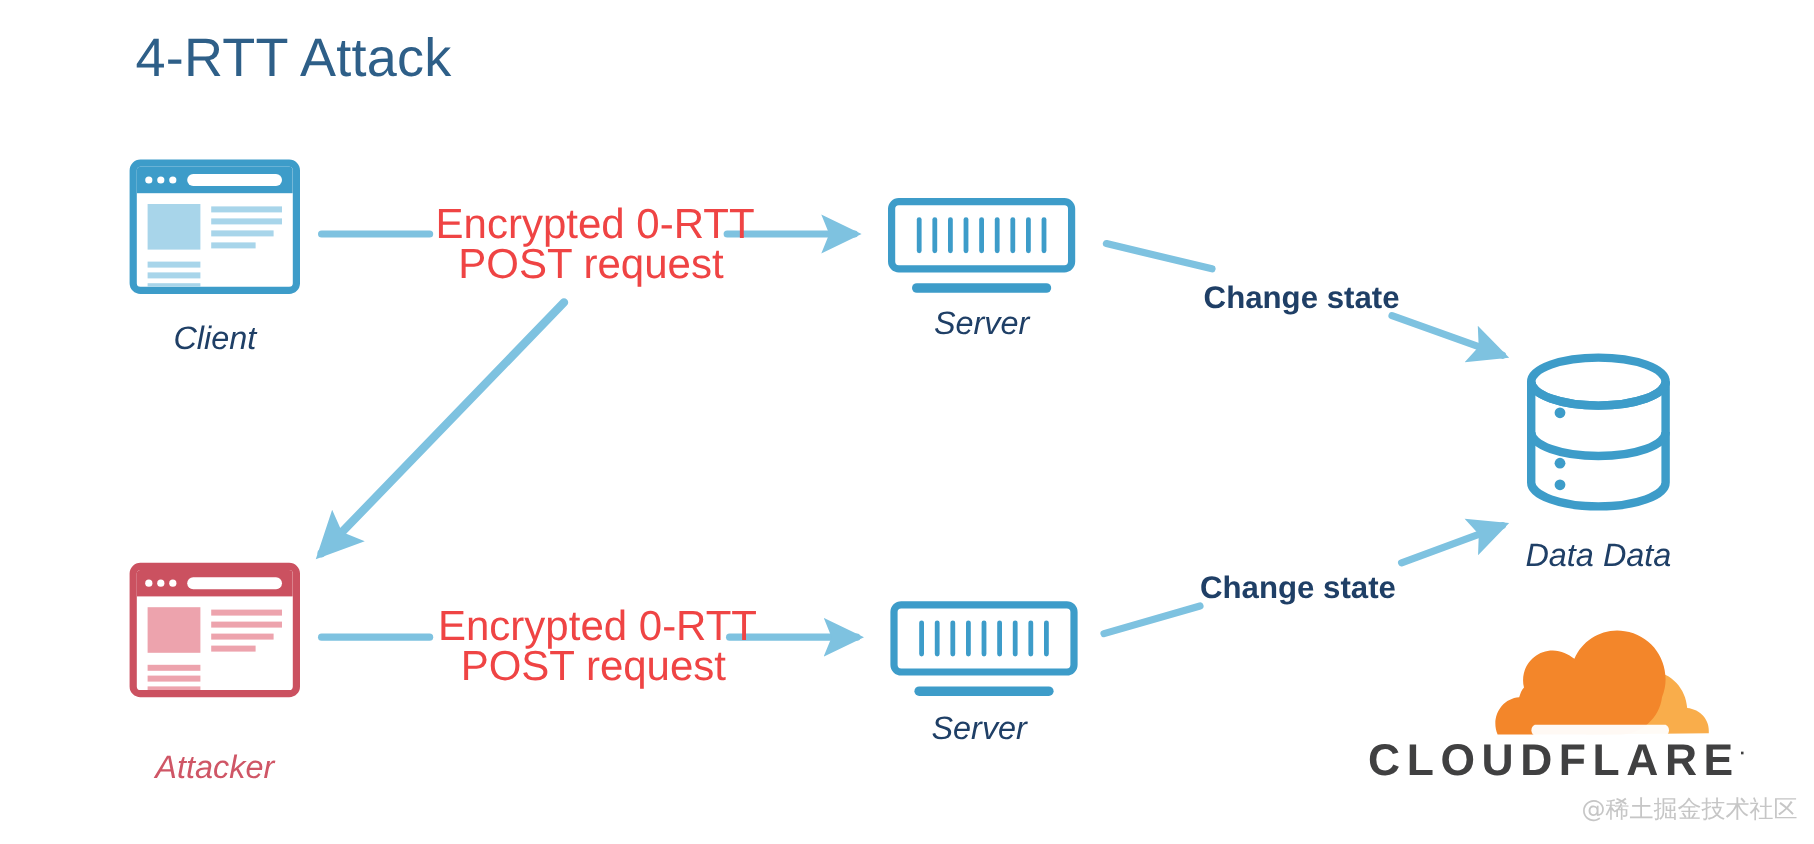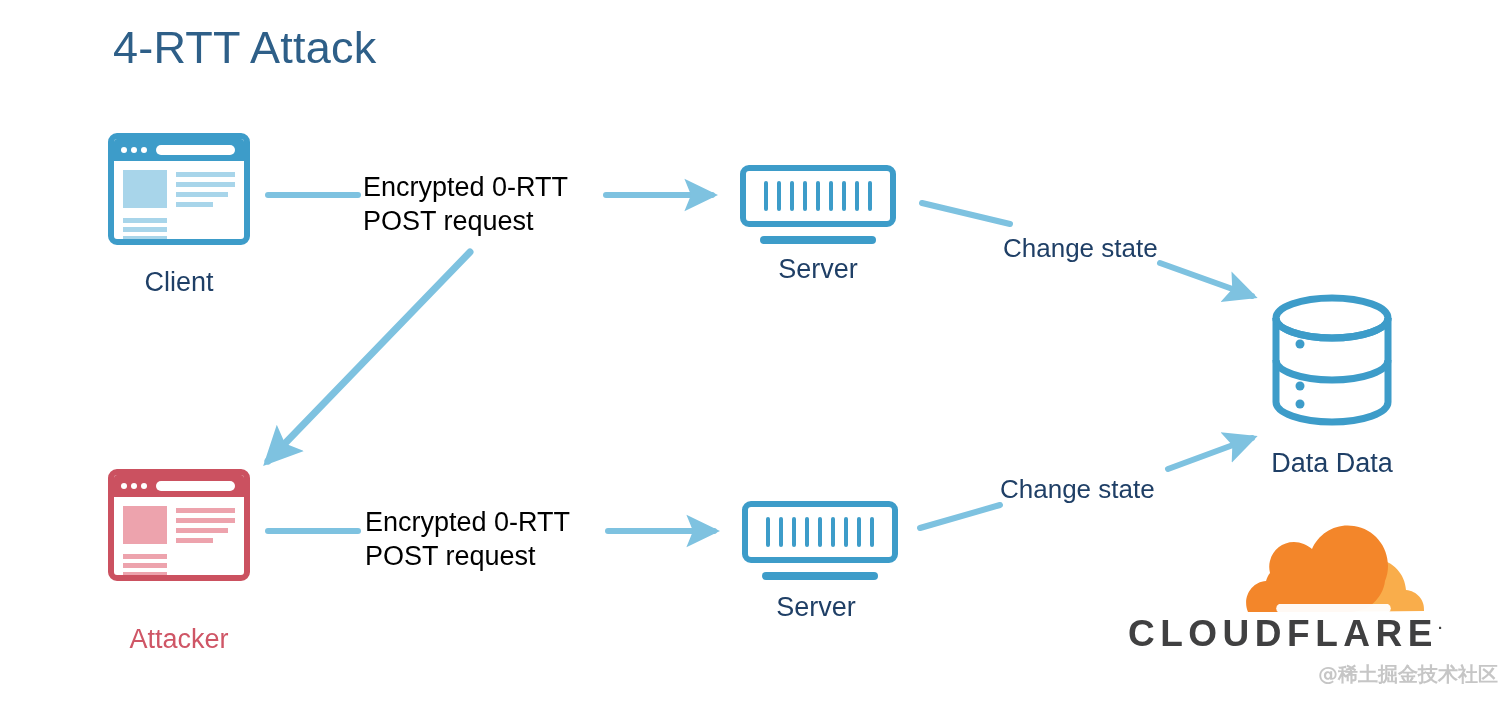--- a/index.html
+++ b/index.html
@@ -33,37 +33,38 @@
     font-weight: 400;
   }
 
   
   .node-label {
     font-size: 27px;
     color: #1f3f66;
     white-space: nowrap;
     text-align: center;
     font-weight: 400;
+    font-style: italic;
   }
   .node-label.danger { color: #cf5666; }
 
   
   .flow-text {
-    font-size: 27px;
+    font-size: 35px;
     line-height: 34px;
-    color: #000000;
-    text-align: left;
+    color: #ef4444;
+    text-align: right;
     white-space: nowrap;
     font-weight: 400;
   }
   .state-text {
     font-size: 26px;
     color: #1f3f66;
     white-space: nowrap;
-    font-weight: 400;
+    font-weight: 700;
   }
 
   
   .browser {
     width: 142px;
     height: 112px;
     box-sizing: border-box;
     border-radius: 9px;
     overflow: hidden;
     border: 6px solid #3d9cc9;
@@ -146,20 +147,21 @@
     margin: 9px auto 0 auto;
   }
 
   
   #cloudflare-wordmark {
     font-size: 37px;
     font-weight: bold;
     color: #404041;
     letter-spacing: 5.5px;
     white-space: nowrap;
+    margin-left: 12px;
   }
   #cloudflare-wordmark sup {
     font-size: 15px;
     letter-spacing: 0;
     vertical-align: super;
   }
 
   
   #watermark {
     font-size: 20px;
@@ -316,13 +318,13 @@
 </div>
 
 <div class="abs state-text" style="left:1003px; top:233px;">Change state</div>
 
 <div class="abs state-text" style="left:1000px; top:474px;">Change state</div>
 
 <div class="abs" id="cloudflare-wordmark" style="left:1128px; top:613px;">
   <span>CLOUDFLARE</span><sup>·</sup>
 </div>
 
-<div class="abs" id="watermark" style="left:1318px; top:661px;font-weight:bold;">@稀土掘金技术社区</div>
+<div class="abs" id="watermark" style="left:1318px; top:661px;">@稀土掘金技术社区</div>
 
 </body></html>

